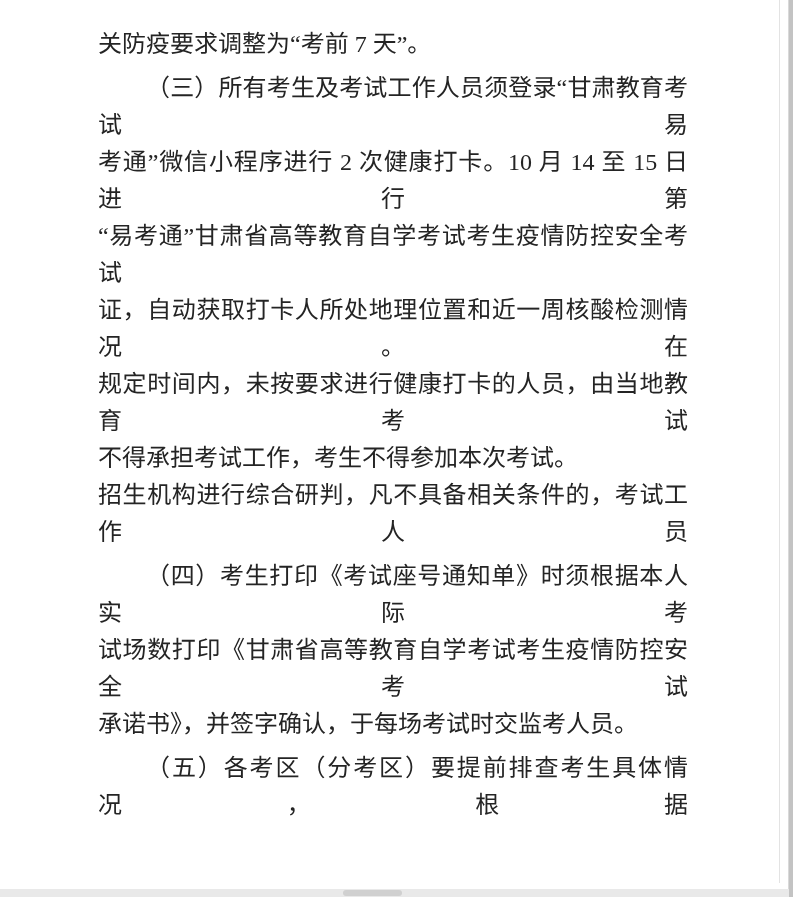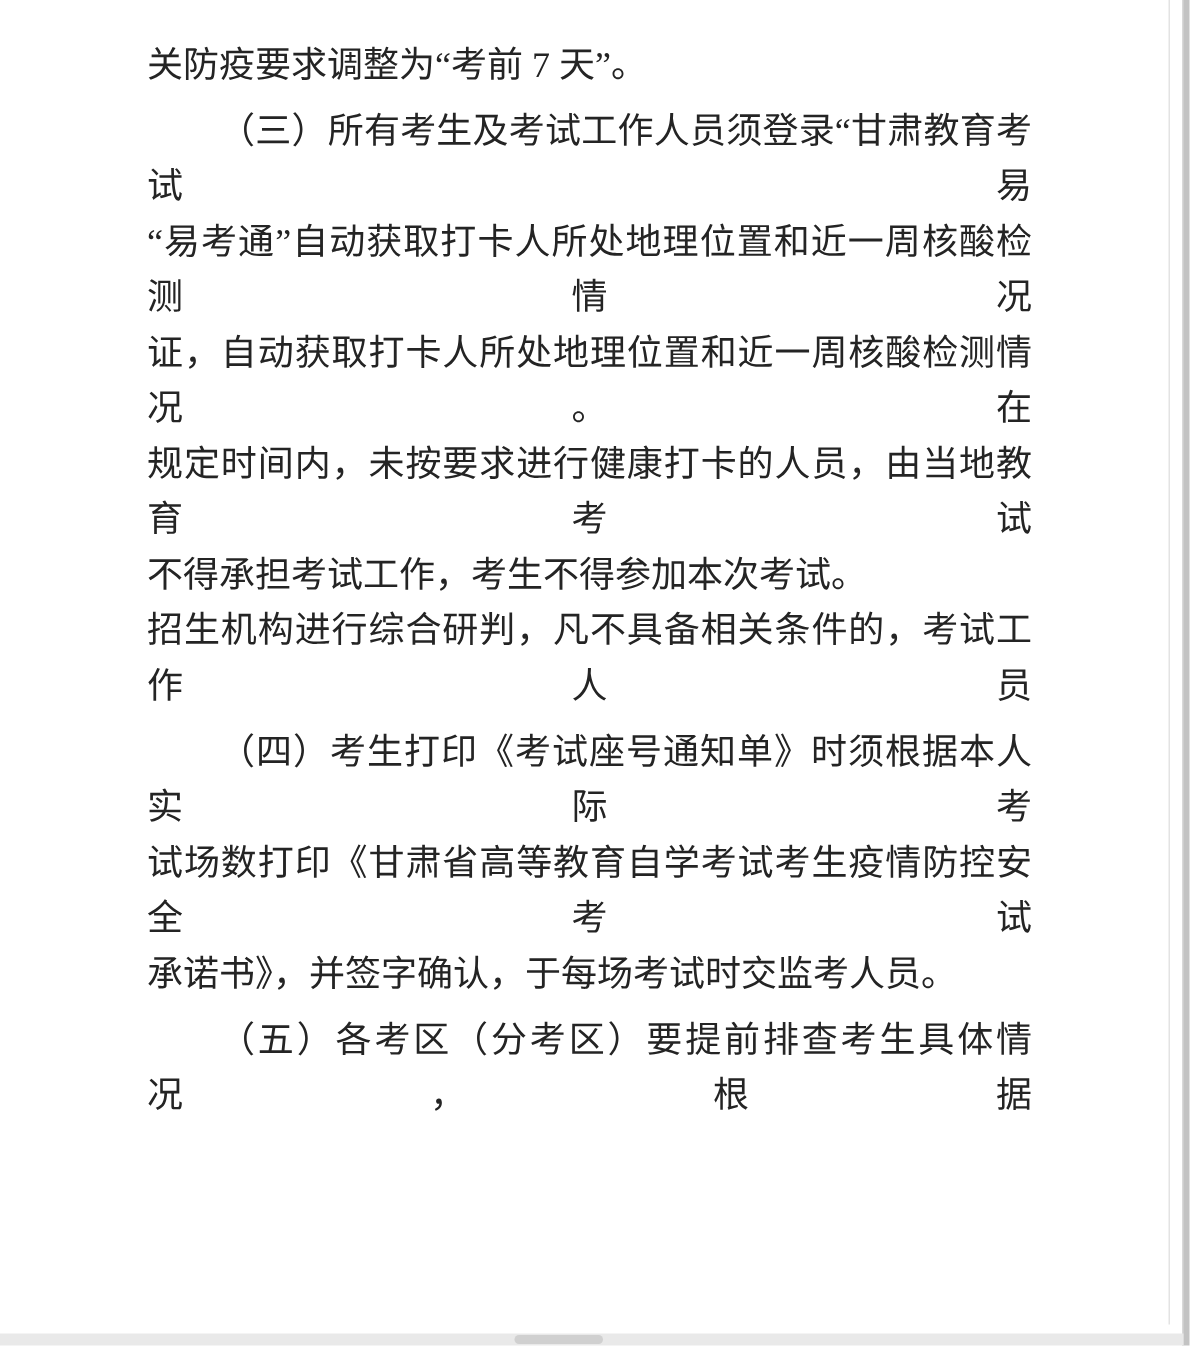--- a/index.html
+++ b/index.html
@@ -79,21 +79,22 @@
     border-radius: 3px;
   }
 </style>
 </head>
 <body>
 
 <div class="page">
   <div class="text-block" id="text-block" style="color: rgb(36, 36, 36);">
       <div class="line">关防疫要求调整为“考前 7 天”。</div>
       <div class="line para-start justify">（三）所有考生及考试工作人员须登录“甘肃教育考试易</div>
-      <div class="line justify">“易考通”自动获取打卡人所处地理位置和近一周核酸检测情况</div>
+      <div class="line justify">考通”微信小程序进行 2 次健康打卡。10 月 14 至 15 日进行第</div>
+      <div class="line justify">“易考通”甘肃省高等教育自学考试考生疫情防控安全考试</div>
       <div class="line justify">证，自动获取打卡人所处地理位置和近一周核酸检测情况。在</div>
       <div class="line justify">规定时间内，未按要求进行健康打卡的人员，由当地教育考试</div>
       <div class="line">不得承担考试工作，考生不得参加本次考试。</div>
       <div class="line justify">招生机构进行综合研判，凡不具备相关条件的，考试工作人员</div>
       <div class="line para-start justify">（四）考生打印《考试座号通知单》时须根据本人实际考</div>
       <div class="line justify">试场数打印《甘肃省高等教育自学考试考生疫情防控安全考试</div>
       <div class="line">承诺书》，并签字确认，于每场考试时交监考人员。</div>
       <div class="line para-start justify">（五）各考区（分考区）要提前排查考生具体情况，根据</div>
     </div>
   <div class="page-edge-line" style="background: rgb(227, 227, 227);"></div>

